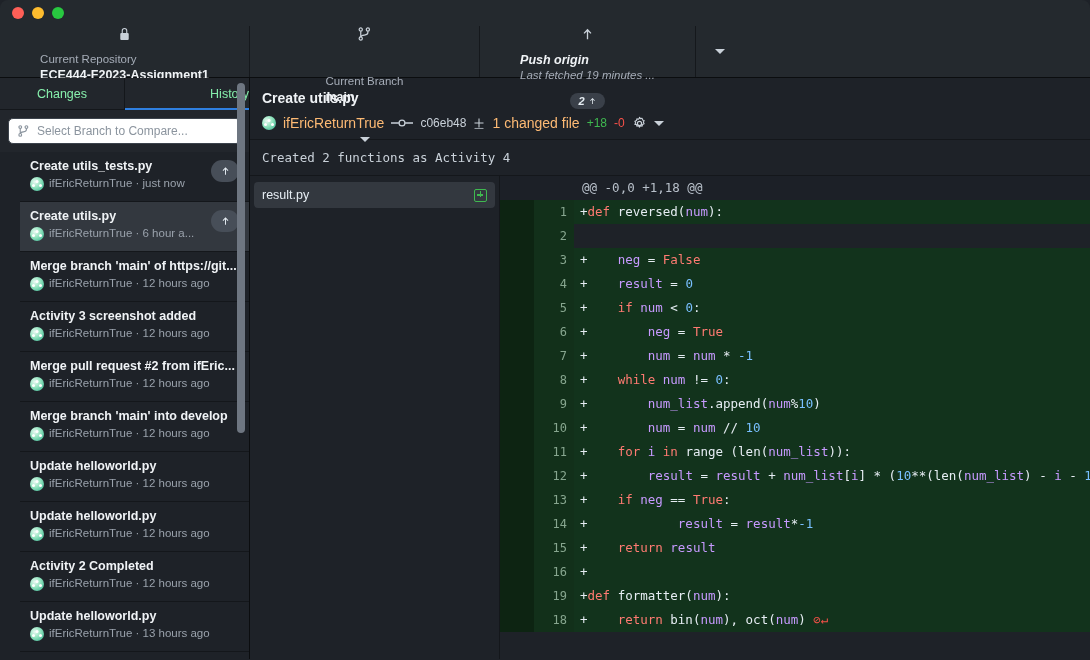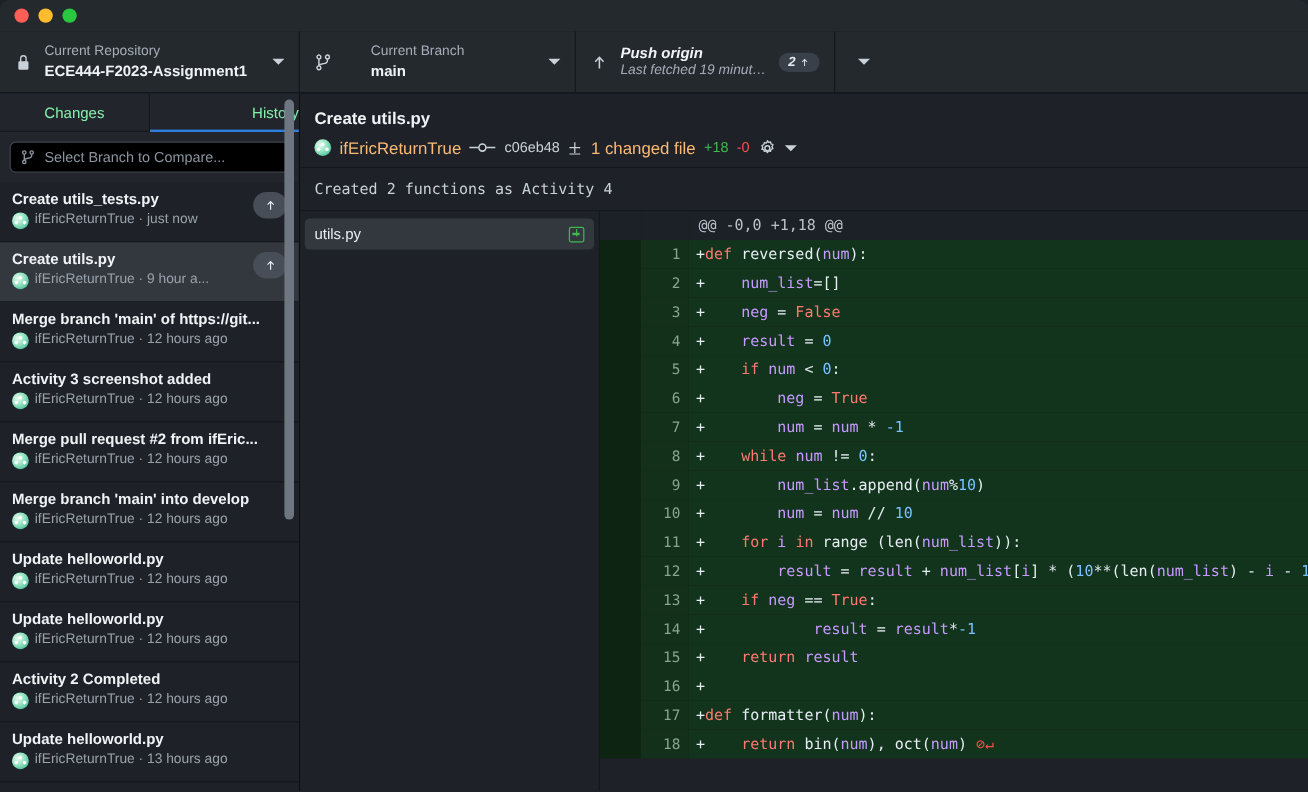--- a/index.html
+++ b/index.html
@@ -27,20 +27,21 @@
   .toolbar {
     height: 52px; background: #24292e;
     display: flex; align-items: stretch;
     border-bottom: 1px solid #0b0d0f;
   }
   .tb-cell {
     display: flex; align-items: center; gap: 10px;
     padding: 0 12px; position: relative;
     border-right: 1px solid #15181c;
     cursor: default;
+    flex-direction: column;
   }
   .tb-repo   { width: 250px; }
   .tb-branch { width: 230px; gap: 32px; }
   .tb-push   { width: 215px; border-right: none; font-style: italic; }
   .tb-pushcaret { width: 48px; justify-content: center; border-left: 1px solid #15181c; border-right:none;}
   .tb-texts { display: flex; flex-direction: column; justify-content: center; flex: 1; min-width: 0; }
   .tb-label { font-size: 11.5px; color: #a6adb8; line-height: 15px; white-space: nowrap;
               overflow: hidden; text-overflow: ellipsis; }
   .tb-value { font-size: 12.5px; color: #f0f3f6; font-weight: bold; line-height: 16px;
               white-space: nowrap; overflow: hidden; text-overflow: ellipsis; }
@@ -63,25 +64,25 @@
           border-right: 1px solid #0b0d0f; position: relative; }
   .tabs { display: flex; height: 32px; border-bottom: 1px solid #14171b; background: #22262c; }
   .tab { flex: 1; display: flex; align-items: center; justify-content: center;
          font-size: 12.5px; color: #86efac; cursor: default; position: relative;
          border-right: 1px solid #14171b; }
   .tab:last-child { border-right: none; justify-content: flex-end; }
   .tab.active::after { content: ""; position: absolute; left: 0; right: 0; bottom: -1px;
                        height: 2px; background: #2f7fe0; }
 
   .branchcompare { margin: 8px; height: 26px; border: 1px solid #3c434c; border-radius: 5px;
-                   background: #000000; display: flex; align-items: center; gap: 7px;
+                   background: #ffffff; display: flex; align-items: center; gap: 7px;
                    padding: 0 8px; cursor: text; }
   .branchcompare span { font-size: 12px; color: #8b949e; }
 
-  .commitlist { flex: 1; overflow: hidden; position: relative; background: #1e2228; }
+  .commitlist { flex: 1; overflow: hidden; position: relative; background: #1e2228; padding-left: 20px; }
   .commit {
     height: 50px; padding: 6px 10px 0 10px; border-bottom: 1px solid #14171b;
     display: flex; align-items: flex-start; gap: 6px; cursor: default;
   }
   .commit.selected { background: #33383f; }
   .commit-texts { flex: 1; min-width: 0; }
   .commit-title { font-size: 12.5px; color: #f0f3f6; font-weight: bold; line-height: 17px;
                   white-space: nowrap; overflow: hidden; text-overflow: ellipsis; }
   .commit-meta { display: flex; gap: 5px; margin-top: 2px; }
   .commit-meta span { font-size: 11.5px; color: #9aa2ac; white-space: nowrap;
@@ -245,21 +246,21 @@
             <svg width="11" height="12" viewBox="0 0 16 16">
               <path d="M8 2.5 3.8 6.9l.95.95L7.3 5.3v8.2h1.4V5.3l2.55 2.55.95-.95L8 2.5Z" fill="#e6edf3"></path>
             </svg>
           </div>
         </div>
         <div class="commit selected">
           <div class="commit-texts">
             <div class="commit-title">Create utils.py</div>
             <div class="commit-meta">
               <span class="avatar"></span>
-              <span>ifEricReturnTrue · 9 hour a...</span>
+              <span>ifEricReturnTrue · 6 hour a...</span>
             </div>
           </div>
           <div class="push-pill">
             <svg width="11" height="12" viewBox="0 0 16 16">
               <path d="M8 2.5 3.8 6.9l.95.95L7.3 5.3v8.2h1.4V5.3l2.55 2.55.95-.95L8 2.5Z" fill="#e6edf3"></path>
             </svg>
           </div>
         </div>
         <div class="commit">
           <div class="commit-texts">
@@ -376,41 +377,40 @@
         </span>
         <span class="caret"></span>
       </div>
     </div>
 
     <div class="ch-desc">Created 2 functions as Activity 4</div>
 
     <div class="panes">
       <div class="filelist">
         <div class="filerow">
-          <span class="fname">utils.py</span>
+          <span class="fname">result.py</span>
           <span class="plusbox"></span>
         </div>
       </div>
 
       <div class="diff">
         <div class="hunk">
           <div class="g1"></div>
           <div class="g2"></div>
           <div class="htxt">@@ -0,0 +1,18 @@</div>
         </div>
         <div id="diff-lines">
             <div class="dline">
               <div class="gut"></div>
               <div class="num">1</div>
               <div class="code"><span class="sign">+</span><span class="kw">def</span><span class="fn"> reversed(</span><span class="var">num</span><span class="fn">):</span></div>
             </div>
             <div class="dline">
               <div class="gut"></div>
               <div class="num">2</div>
-              <div class="code"><span class="sign">+</span><span class="fn">    </span><span class="var">num_list</span><span class="fn">=[]</span></div>
             </div>
             <div class="dline">
               <div class="gut"></div>
               <div class="num">3</div>
               <div class="code"><span class="sign">+</span><span class="fn">    </span><span class="var">neg</span><span class="fn"> = </span><span class="kw">False</span></div>
             </div>
             <div class="dline">
               <div class="gut"></div>
               <div class="num">4</div>
               <div class="code"><span class="sign">+</span><span class="fn">    </span><span class="var">result</span><span class="fn"> = </span><span class="num2">0</span></div>
@@ -470,21 +470,21 @@
               <div class="num">15</div>
               <div class="code"><span class="sign">+</span><span class="fn">    </span><span class="kw">return</span><span class="fn"> </span><span class="var">result</span></div>
             </div>
             <div class="dline">
               <div class="gut"></div>
               <div class="num">16</div>
               <div class="code"><span class="sign">+</span><span class="fn"></span></div>
             </div>
             <div class="dline">
               <div class="gut"></div>
-              <div class="num">17</div>
+              <div class="num">19</div>
               <div class="code"><span class="sign">+</span><span class="kw">def</span><span class="fn"> formatter(</span><span class="var">num</span><span class="fn">):</span></div>
             </div>
             <div class="dline">
               <div class="gut"></div>
               <div class="num">18</div>
               <div class="code"><span class="sign">+</span><span class="fn">    </span><span class="kw">return</span><span class="fn"> bin(</span><span class="var">num</span><span class="fn">), oct(</span><span class="var">num</span><span class="fn">) </span><span class="nonl">⊘↵</span></div>
             </div>
           </div>
         <div class="diff-blank"></div>
       </div>

